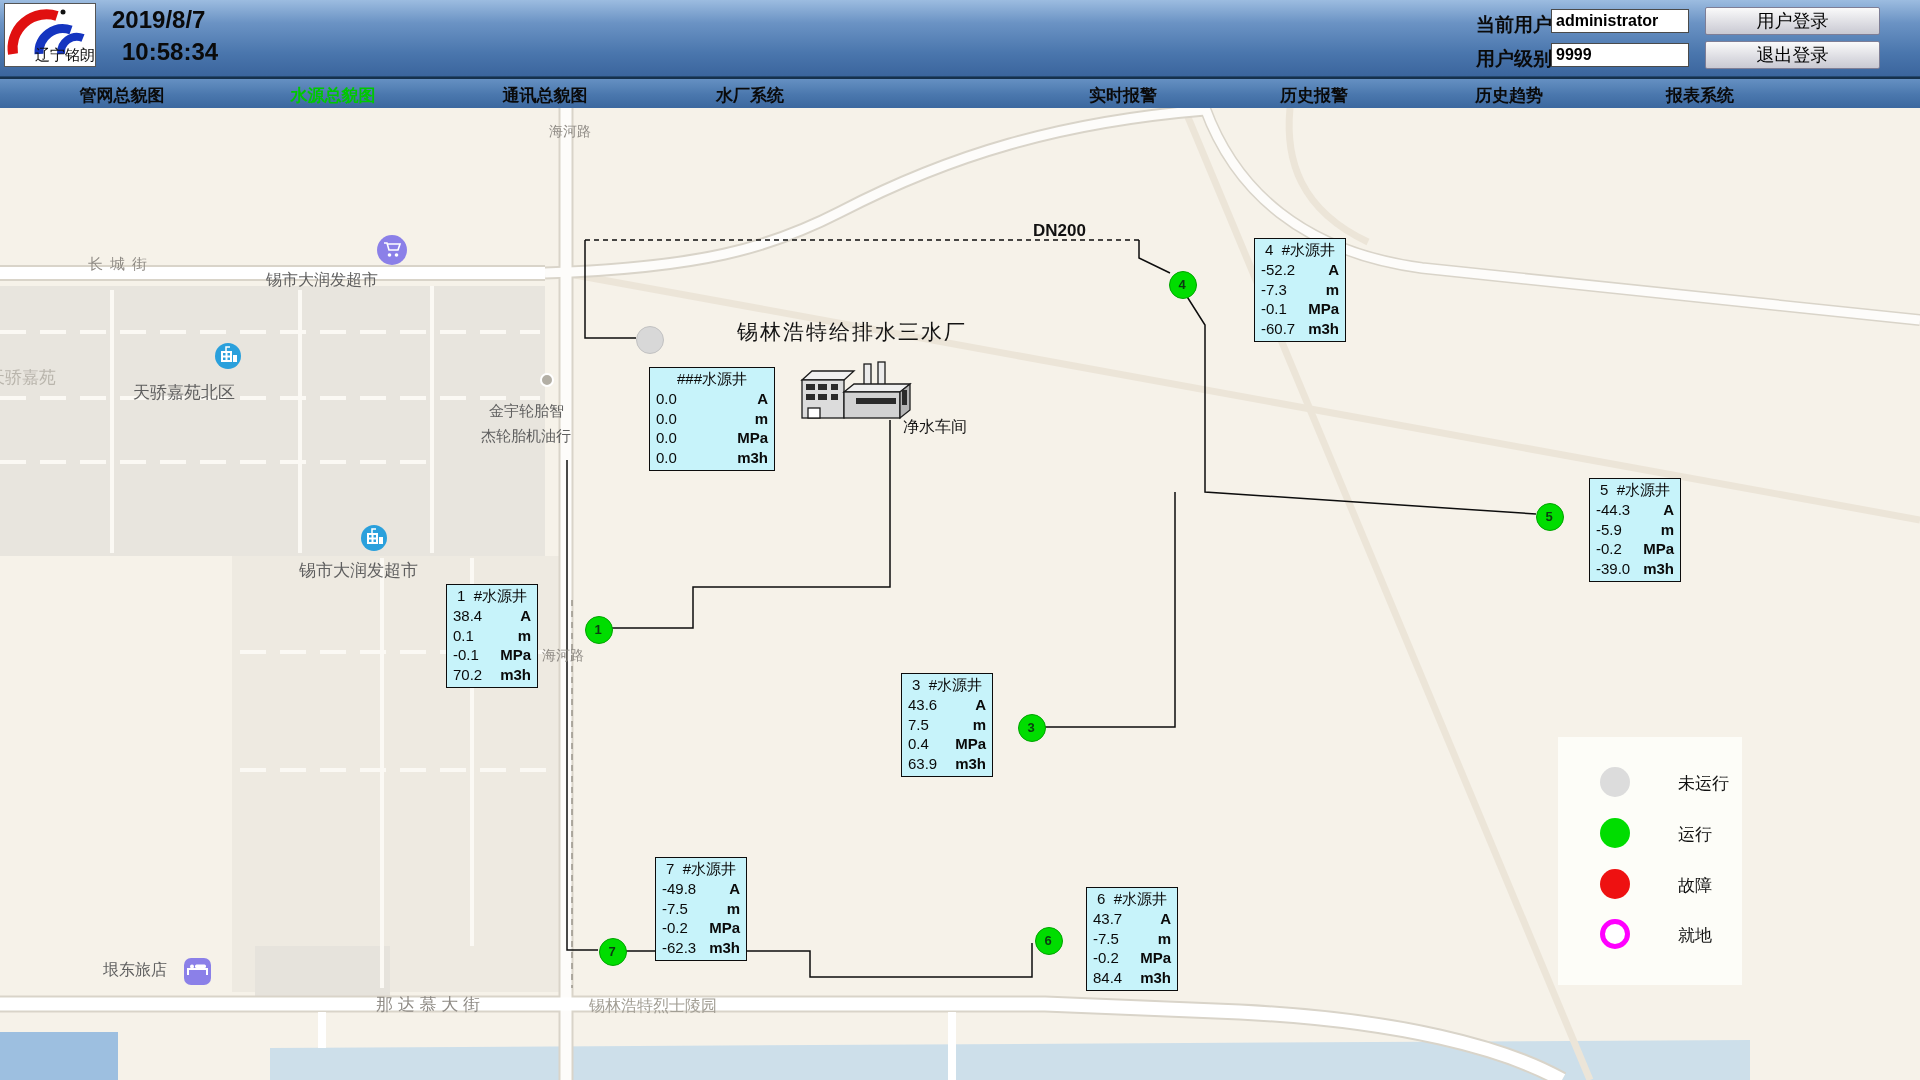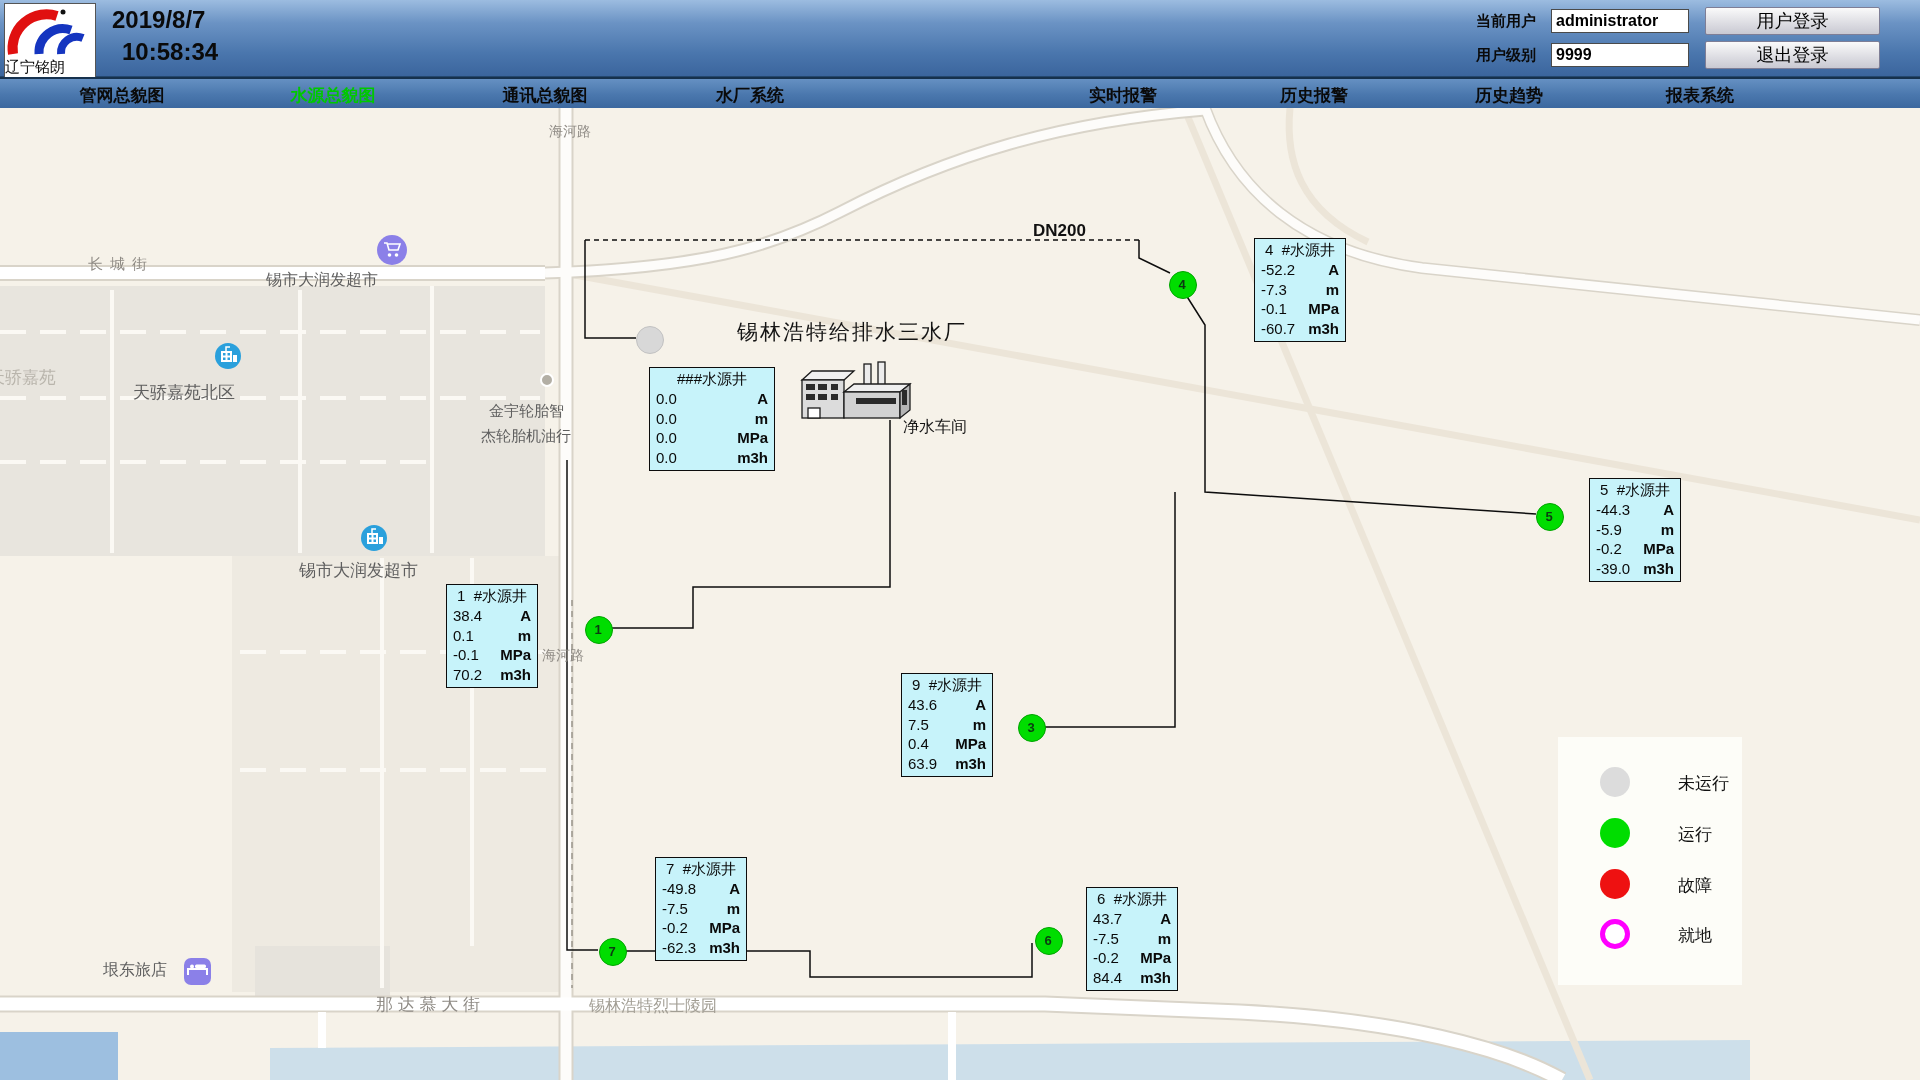--- a/index.html
+++ b/index.html
@@ -9,32 +9,32 @@
     background:#f6f2e9;
   }
 
   
   #header{
     position:absolute;left:0;top:0;width:1920px;height:76px;
     background:linear-gradient(180deg,#9cbce0 0%,#6b93c4 30%,#4a76ad 70%,#3b659d 100%);
     border-bottom:1px solid #24476e;z-index:50;
   }
   #logo-box{
-    position:absolute;left:4px;top:3px;width:92px;height:76px;
-    background:#ffffff;border:1px solid #555;box-sizing:border-box;text-align:left;
+    position:absolute;left:4px;top:3px;width:92px;height:64px;
+    background:#ffffff;border:1px solid #555;box-sizing:border-box;text-align:right;
   }
   #logo-text{position:absolute;left:0;right:0;bottom:1px;font-size:15px;color:#111;}
   #hdr-date{position:absolute;left:112px;top:6px;font-size:24px;font-weight:bold;color:#0a0a0a;}
   #hdr-time{position:absolute;left:122px;top:38px;font-size:24px;font-weight:bold;color:#0a0a0a;}
   #hdr-title{
     position:absolute;left:0;right:0;top:10px;text-align:center;
     font-size:46px;font-weight:bold;letter-spacing:4px;color:#dde2ea;
     text-shadow:2px 2px 0 #27496f, 3px 3px 2px #1c3a5c;
   }
-  .hdr-label{position:absolute;font-size:15px;font-weight:bold;color:#0a0a0a;}
+  .hdr-label{position:absolute;font-size:19px;font-weight:bold;color:#0a0a0a;}
   .hdr-input{
     position:absolute;width:138px;height:24px;background:#fff;border:1px solid #4a4a4a;
     font-family:inherit;font-size:16px;font-weight:bold;color:#000;padding:0 4px;box-sizing:border-box;
   }
   .hdr-btn{
     position:absolute;width:175px;height:28px;
     background:linear-gradient(180deg,#fafafa,#dcdce2 60%,#c9c9d2);
     border:1px solid #7e7e96;border-radius:2px;
     font-family:inherit;font-size:18px;color:#000;cursor:pointer;
   }
@@ -274,21 +274,21 @@
       <span class="v">-0.1</span>
       <span class="u">MPa</span>
     </div>
   <div class="well-row">
       <span class="v">70.2</span>
       <span class="u">m3h</span>
     </div>
 </div>
 
 <div class="well-panel" style="left:901px;top:673px;">
-  <div class="well-title">9  #水源井</div>
+  <div class="well-title">3  #水源井</div>
   <div class="well-row">
       <span class="v">43.6</span>
       <span class="u">A</span>
     </div>
   <div class="well-row">
       <span class="v">7.5</span>
       <span class="u">m</span>
     </div>
   <div class="well-row">
       <span class="v">0.4</span>

